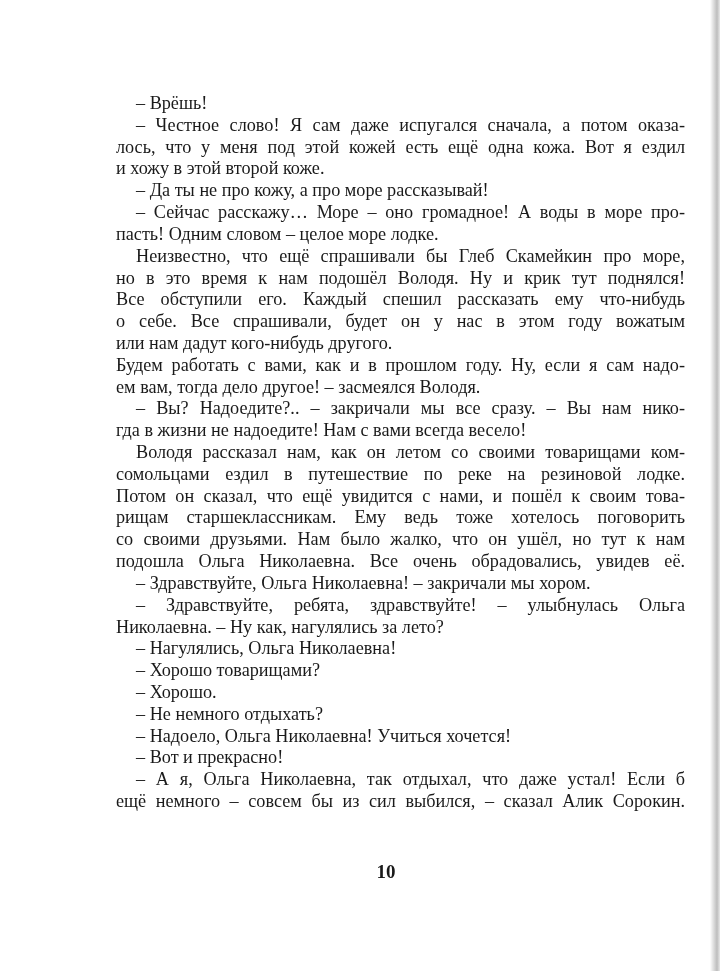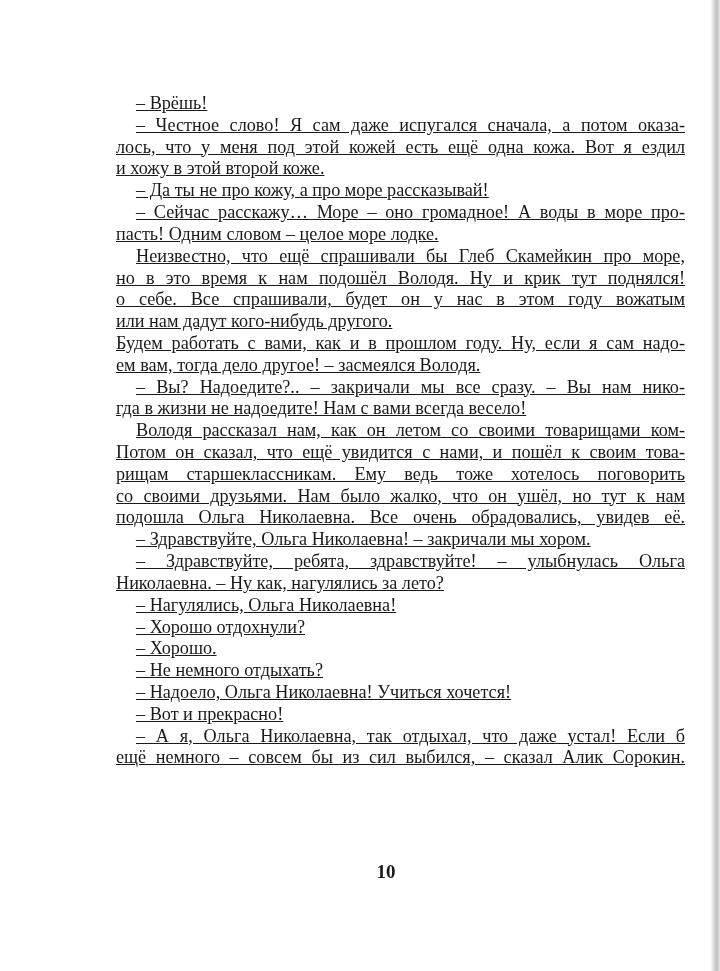--- a/index.html
+++ b/index.html
@@ -8,21 +8,21 @@
     background: #ffffff; position: relative;
     font-family: "Liberation Serif", "DejaVu Serif", serif;
     color: #1a1a1a;
   }
   .page-edge {
     position: absolute; top: 0; right: 0; width: 10px; height: 971px;
     background: linear-gradient(to right, #ffffff 0%, #d9d9d9 40%, #bdbdbd 70%, #e8e8e8 100%);
   }
   .text-block {
     position: absolute; left: 116px; top: 93px; width: 569px;
-    font-size: 18.2px; line-height: 21.82px; text-decoration: underline;
+    font-size: 18.2px; line-height: 21.82px;
   }
   .line {
     display: block; height: 21.82px; white-space: nowrap;
     text-align: justify; text-align-last: justify;
   }
   .line.indent { padding-left: 20px; }
   .line.last { text-align-last: left; }
   .page-number {
     position: absolute; left: 0; width: 772px; top: 861px;
     text-align: center; font-weight: bold; font-size: 19px;
@@ -36,36 +36,38 @@
 <div class="text-block">
   <span class="line indent last">– Врёшь!</span>
   <span class="line indent">– Честное слово! Я сам даже испугался сначала, а потом оказа-</span>
   <span class="line">лось, что у меня под этой кожей есть ещё одна кожа. Вот я ездил</span>
   <span class="line last">и хожу в этой второй коже.</span>
   <span class="line indent last">– Да ты не про кожу, а про море рассказывай!</span>
   <span class="line indent">– Сейчас расскажу… Море – оно громадное! А воды в море про-</span>
   <span class="line last">пасть! Одним словом – целое море лодке.</span>
   <span class="line indent">Неизвестно, что ещё спрашивали бы Глеб Скамейкин про море,</span>
   <span class="line">но в это время к нам подошёл Володя. Ну и крик тут поднялся!</span>
+  <span class="line">Все обступили его. Каждый спешил рассказать ему что-нибудь</span>
   <span class="line">о себе. Все спрашивали, будет он у нас в этом году вожатым</span>
   <span class="line last">или нам дадут кого-нибудь другого.</span>
   <span class="line">Будем работать с вами, как и в прошлом году. Ну, если я сам надо-</span>
   <span class="line last">ем вам, тогда дело другое! – засмеялся Володя.</span>
   <span class="line indent">– Вы? Надоедите?.. – закричали мы все сразу. – Вы нам нико-</span>
   <span class="line last">гда в жизни не надоедите! Нам с вами всегда весело!</span>
   <span class="line indent">Володя рассказал нам, как он летом со своими товарищами ком-</span>
+  <span class="line">сомольцами ездил в путешествие по реке на резиновой лодке.</span>
   <span class="line">Потом он сказал, что ещё увидится с нами, и пошёл к своим това-</span>
   <span class="line">рищам старшеклассникам. Ему ведь тоже хотелось поговорить</span>
   <span class="line">со своими друзьями. Нам было жалко, что он ушёл, но тут к нам</span>
   <span class="line">подошла Ольга Николаевна. Все очень обрадовались, увидев её.</span>
   <span class="line indent last">– Здравствуйте, Ольга Николаевна! – закричали мы хором.</span>
   <span class="line indent">– Здравствуйте, ребята, здравствуйте! – улыбнулась Ольга</span>
   <span class="line last">Николаевна. – Ну как, нагулялись за лето?</span>
   <span class="line indent last">– Нагулялись, Ольга Николаевна!</span>
-  <span class="line indent last">– Хорошо отдохнули?</span>
+  <span class="line indent last">– Хорошо товарищами?</span>
   <span class="line indent last">– Хорошо.</span>
   <span class="line indent last">– Не немного отдыхать?</span>
   <span class="line indent last">– Надоело, Ольга Николаевна! Учиться хочется!</span>
   <span class="line indent last">– Вот и прекрасно!</span>
   <span class="line indent">– А я, Ольга Николаевна, так отдыхал, что даже устал! Если б</span>
   <span class="line">ещё немного – совсем бы из сил выбился, – сказал Алик Сорокин.</span>
 </div>
 
 <div class="page-number">10</div>
 

